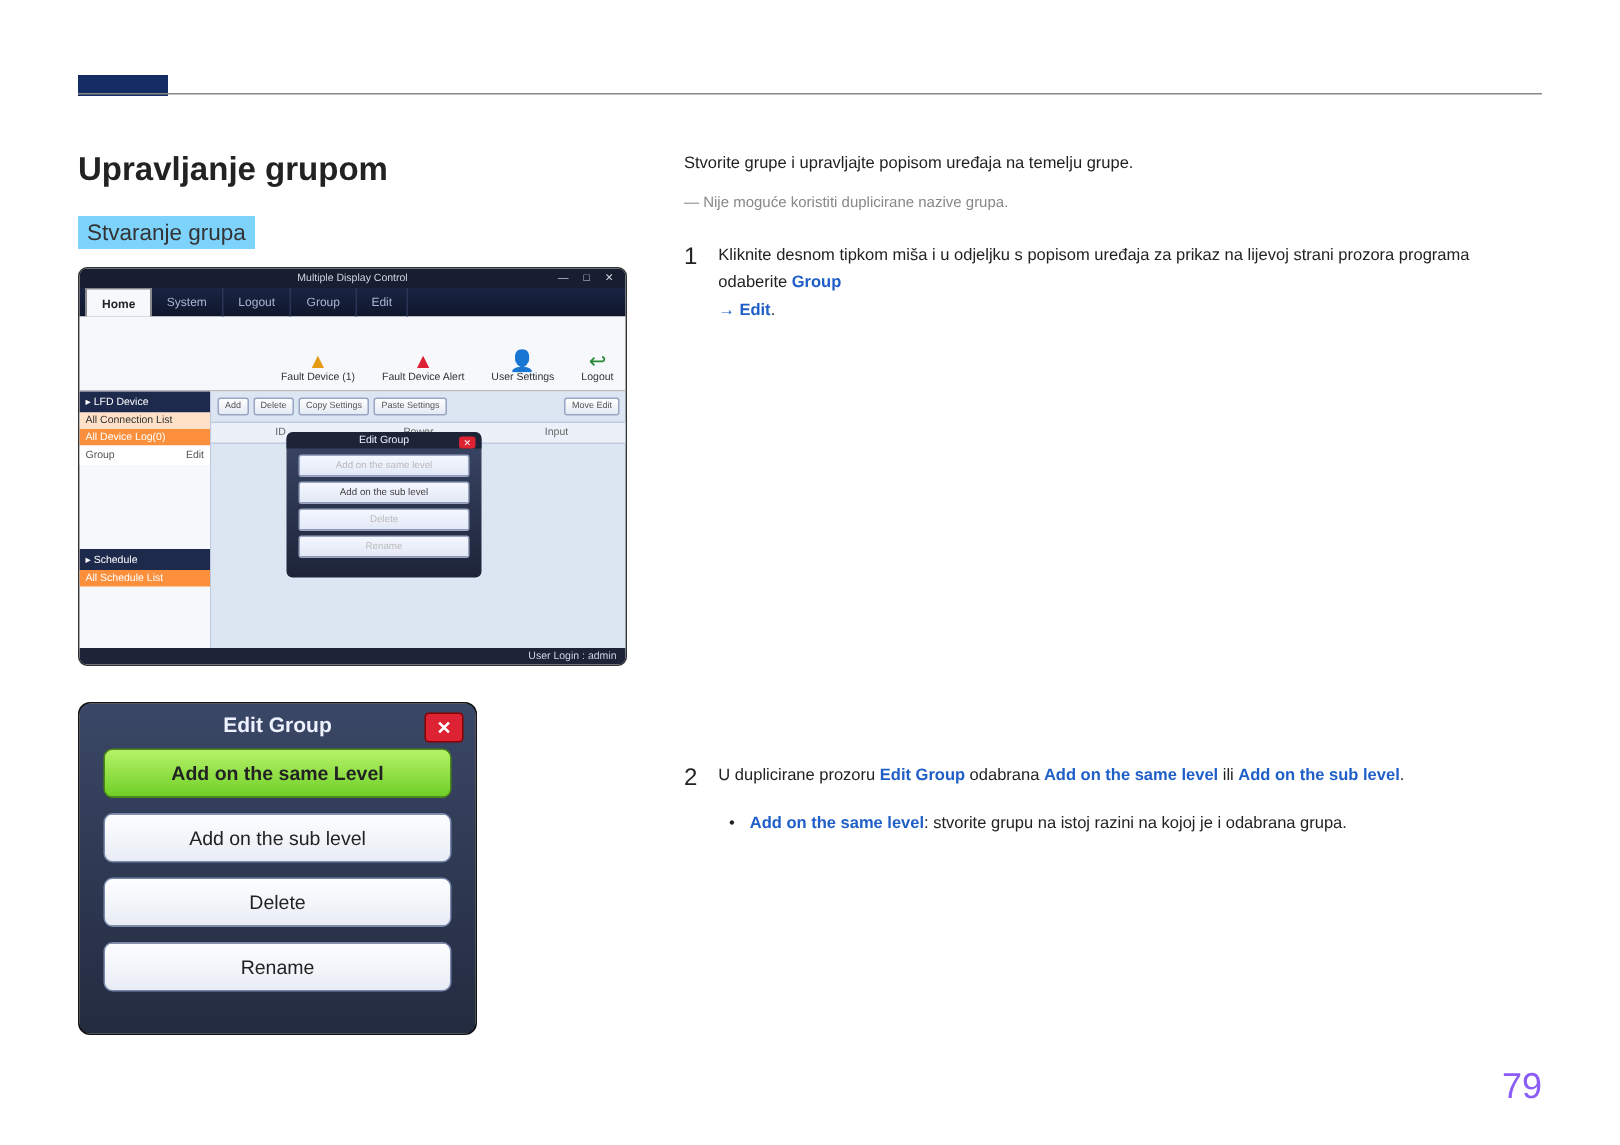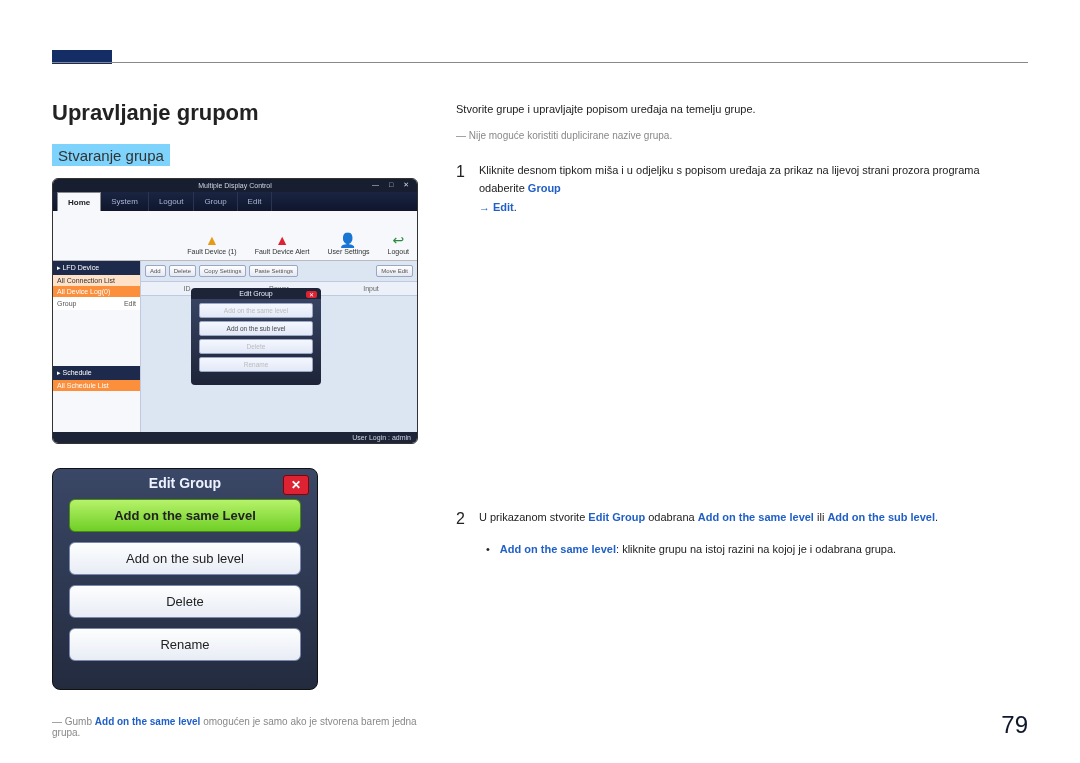--- a/index.html
+++ b/index.html
@@ -242,21 +242,21 @@
   .step .txt { padding-top: 3px; }
   .hl { color: #1f5fc7; font-weight: 700; }
   .bullet { display: flex; gap: 10px; margin-left: 30px; margin-top: 4px; }
   .bullet .dot { flex-shrink: 0; }
 
   .page-num {
     position: absolute;
     bottom: 24px;
     right: 52px;
     font-size: 24px;
-    color: #0f172a;
+    color: #8b5cf6;
   }
 </style>
 </head>
 <body>
 
 <div class="top-deco"></div>
 <div class="top-rule"></div>
 
 <div class="content">
 
@@ -329,45 +329,42 @@
     
     <div class="dlg">
       <div class="dlg-title">Edit Group</div>
       <div class="dlg-x">✕</div>
       <div class="dlg-btn active">Add on the same Level</div>
       <div class="dlg-btn">Add on the sub level</div>
       <div class="dlg-btn">Delete</div>
       <div class="dlg-btn">Rename</div>
     </div>
 
-    <div class="foot-note">
-      <span>― Gumb </span><span class="hl">Add on the same level</span><span> omogućen je samo ako je stvorena barem jedna grupa.</span>
-    </div>
   </div>
 
   <div class="right-col">
     <p>Stvorite grupe i upravljajte popisom uređaja na temelju grupe.</p>
     <p class="gray">― Nije moguće koristiti duplicirane nazive grupa.</p>
 
     <div class="step">
       <div class="num">1</div>
       <div class="txt">
         <span>Kliknite desnom tipkom miša i u odjeljku s popisom uređaja za prikaz na lijevoj strani prozora programa odaberite </span><span class="hl">Group</span><br>
         <span class="hl"> → </span><span class="hl">Edit</span><span>.</span>
       </div>
     </div>
 
     <div style="height: 280px"></div>
 
     <div class="step">
       <div class="num">2</div>
       <div class="txt">
-        <span>U prikazanom stvorite </span><span class="hl">Edit Group</span><span> odabrana </span><span class="hl">Add on the same level</span><span> ili </span><span class="hl">Add on the sub level</span><span>.</span>
+        <span>U duplicirane prozoru </span><span class="hl">Edit Group</span><span> odabrana </span><span class="hl">Add on the same level</span><span> ili </span><span class="hl">Add on the sub level</span><span>.</span>
       </div>
     </div>
     <div class="bullet">
       <span class="dot">•</span>
-      <span><span class="hl">Add on the same level</span><span>: kliknite grupu na istoj razini na kojoj je i odabrana grupa.</span></span>
+      <span><span class="hl">Add on the same level</span><span>: stvorite grupu na istoj razini na kojoj je i odabrana grupa.</span></span>
     </div>
   </div>
 </div>
 
 <div class="page-num">79</div>
 
 </body></html>

